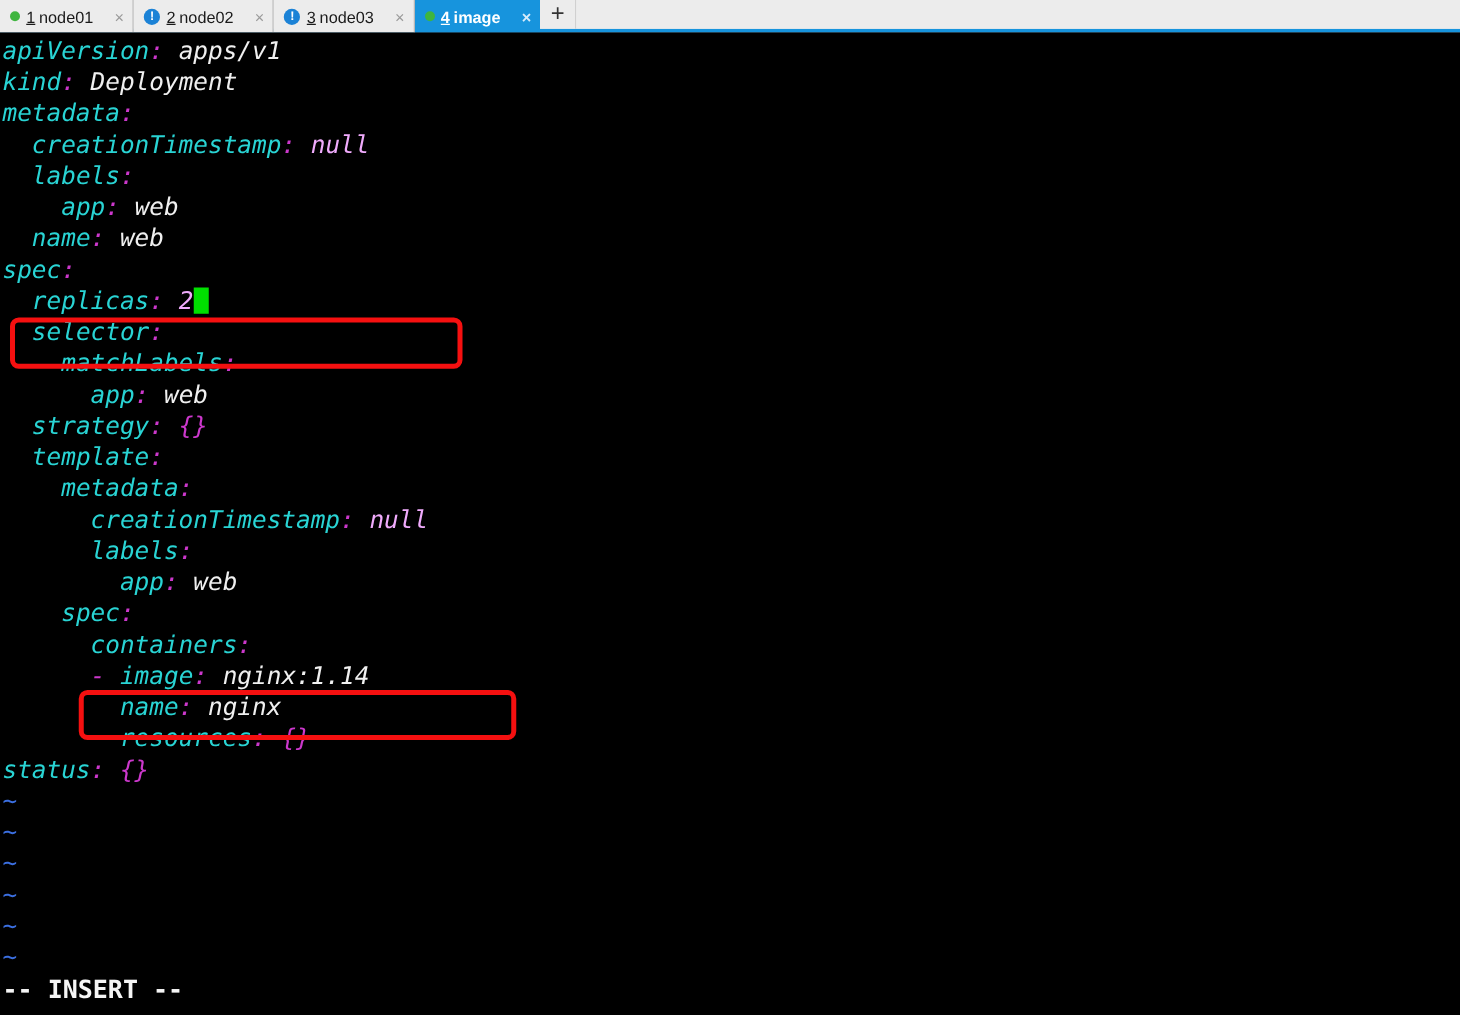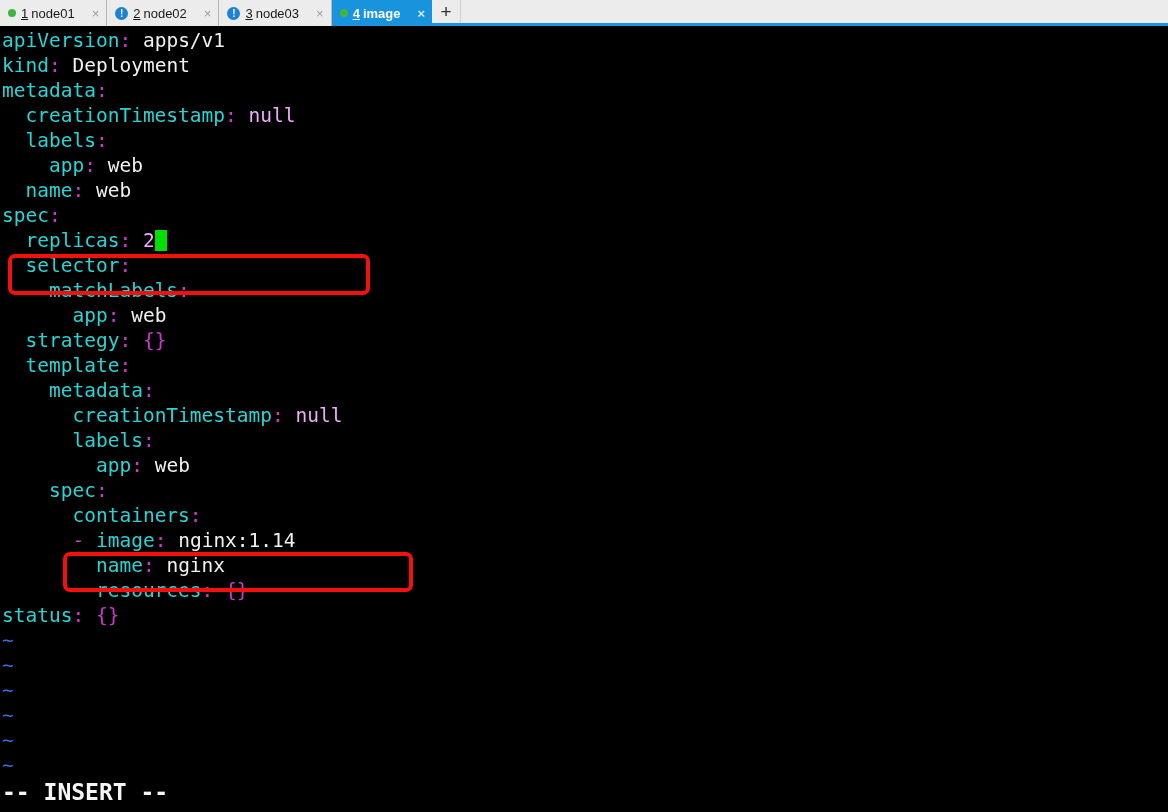--- a/index.html
+++ b/index.html
@@ -106,41 +106,42 @@
     top: 2px;
     left: 0;
     padding: 0;
     margin: 0;
     font-family: "DejaVu Sans Mono", monospace;
     font-size: 19.5px;
     line-height: 25px;
     white-space: pre;
     color: #e6e6e6;
     letter-spacing: 0px;
+    font-style: italic;
   }
   .ln { display: block; height: 25px; padding-left: 2px; }
   .k  { color: #29d4d4; }            
   .c  { color: #cc38cc; }            
   .v  { color: #f0f0f0; }            
   .n  { color: #f0abfc; text-align: right; }            
   .d  { color: #cc38cc; }            
   .t  { color: #3b6fe0; }            
   .cursor {
     display: inline-block;
     width: 12px;
     height: 21px;
     background: #00e000;
     vertical-align: -4px;
   }
   .status {
     position: absolute;
     left: 2px;
     top: 753px;
     font-family: "DejaVu Sans Mono", monospace;
-    font-size: 23px;
+    font-size: 20px;
     font-weight: bold;
     color: #f5f5f5;
     white-space: pre;
   }
 
   
   .redbox {
     position: absolute;
     border: 4px solid #f51010;
     border-radius: 7px;

